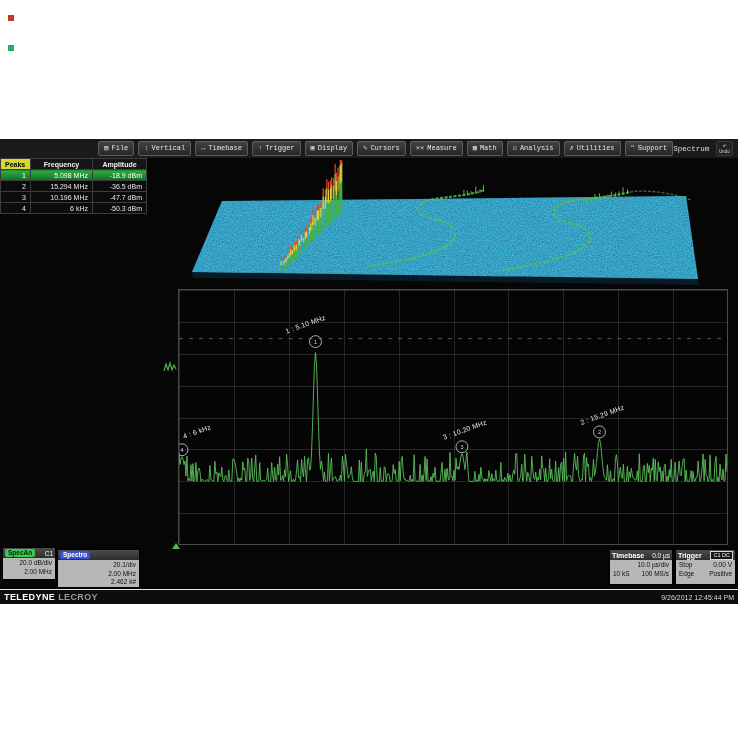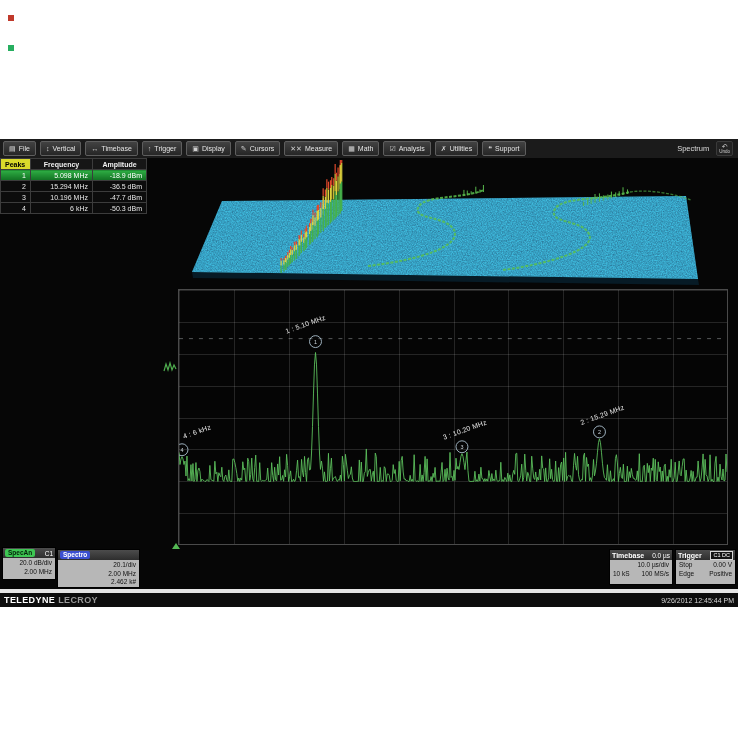--- a/index.html
+++ b/index.html
@@ -6,21 +6,21 @@
   .page{position:relative;width:738px;height:738px;background:#ffffff;overflow:hidden;
         font-family:"Liberation Sans",sans-serif;}
   .corner-mark{position:absolute;left:8px;width:6px;height:6px;}
   .corner-mark.red{top:15px;background:#c0392b;}
   .corner-mark.green{top:45px;background:#27ae60;}
 
   .screen{position:absolute;left:0;top:139px;width:738px;height:464px;background:#060606;}
 
   
   .menubar{position:absolute;left:0;top:0;width:738px;height:19px;background:#1b1b1b;
-           display:flex;align-items:center;justify-content:space-between;}
+           display:flex;align-items:center;justify-content:flex-end;font-family:Liberation Mono, monospace;}
   .menu-items{display:flex;gap:4px;padding-left:3px;}
   .mbtn{display:flex;align-items:center;gap:3px;height:13px;padding:0 5px;
         background:linear-gradient(#424242,#262626);border:1px solid #5e5e5e;border-radius:2px;
         color:#e6e6e6;font-size:7px;line-height:13px;white-space:nowrap;cursor:default;}
   .micon{font-size:7px;color:#d0d0d0;}
   .menu-right{display:flex;align-items:center;gap:7px;padding-right:5px;}
   .mode{color:#dcdcdc;font-size:7.5px;}
   .undo{display:flex;flex-direction:column;align-items:center;color:#cfcfcf;line-height:1;
         border:1px solid #3a3a3a;border-radius:2px;padding:1px 2px;background:#222;}
   .undo-arrow{font-size:7px;}
@@ -70,21 +70,21 @@
   .desc.spectro-box{left:57px;top:410px;width:83px;height:39px;}
   .desc.tbase{left:609px;top:410px;width:64px;height:36px;}
   .desc.trig{left:675px;top:410px;width:61px;height:36px;}
   .hd-title{font-weight:bold;font-size:7px;}
   .hd-val{font-size:6.5px;}
   .badge{border:1px solid #d8d8d8;background:#141414;color:#fff;font-size:5.5px;
          padding:0 2px;line-height:7px;}
 
   
   .footer{position:absolute;left:0;top:450px;width:738px;height:14px;background:#0d0d0d;
-          border-top:4px solid #e5e5e5;display:flex;align-items:center;justify-content:space-between;}
+          border-top:1px solid #e5e5e5;display:flex;align-items:center;justify-content:space-between;}
   .brand{padding-left:4px;font-size:9px;letter-spacing:.4px;color:#fff;}
   .brand .b1{font-weight:bold;}
   .brand .b2{color:#9a9a9a;font-weight:bold;}
   .stamp{padding-right:4px;font-size:7px;color:#d8d8d8;}
 </style>
 </head>
 <body>
 
 <div class="page">
   <div class="corner-mark red"></div>

